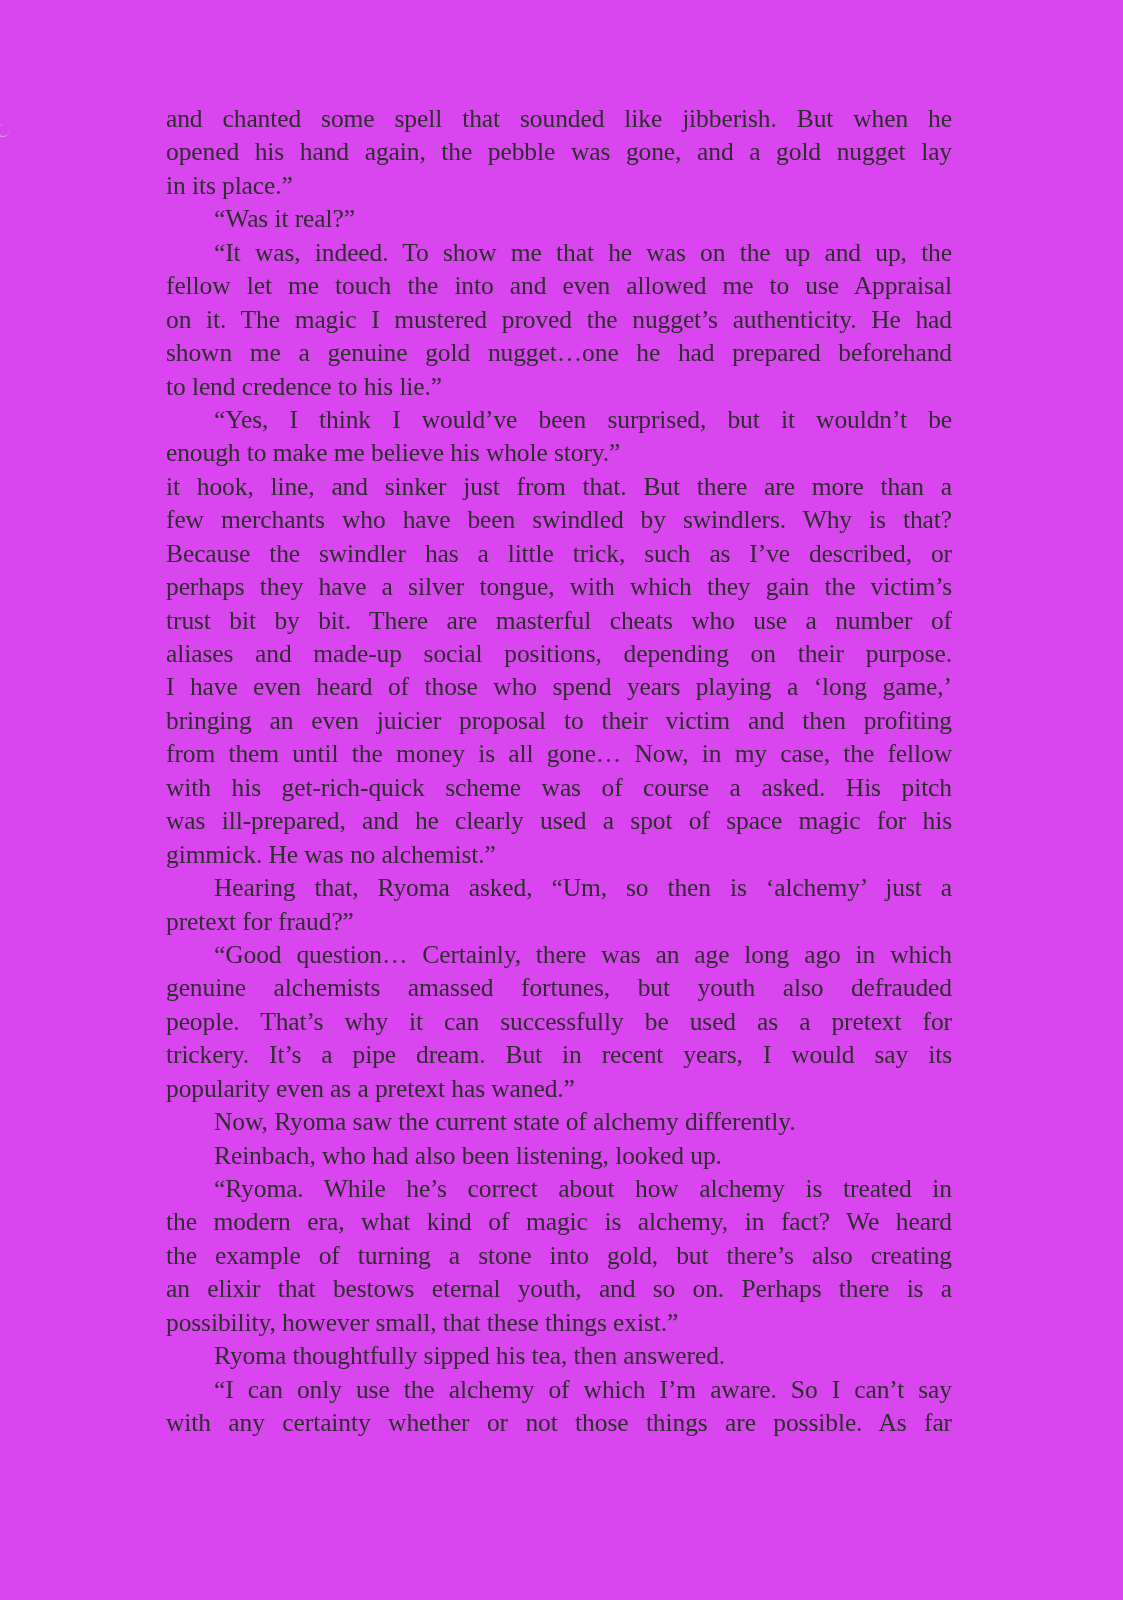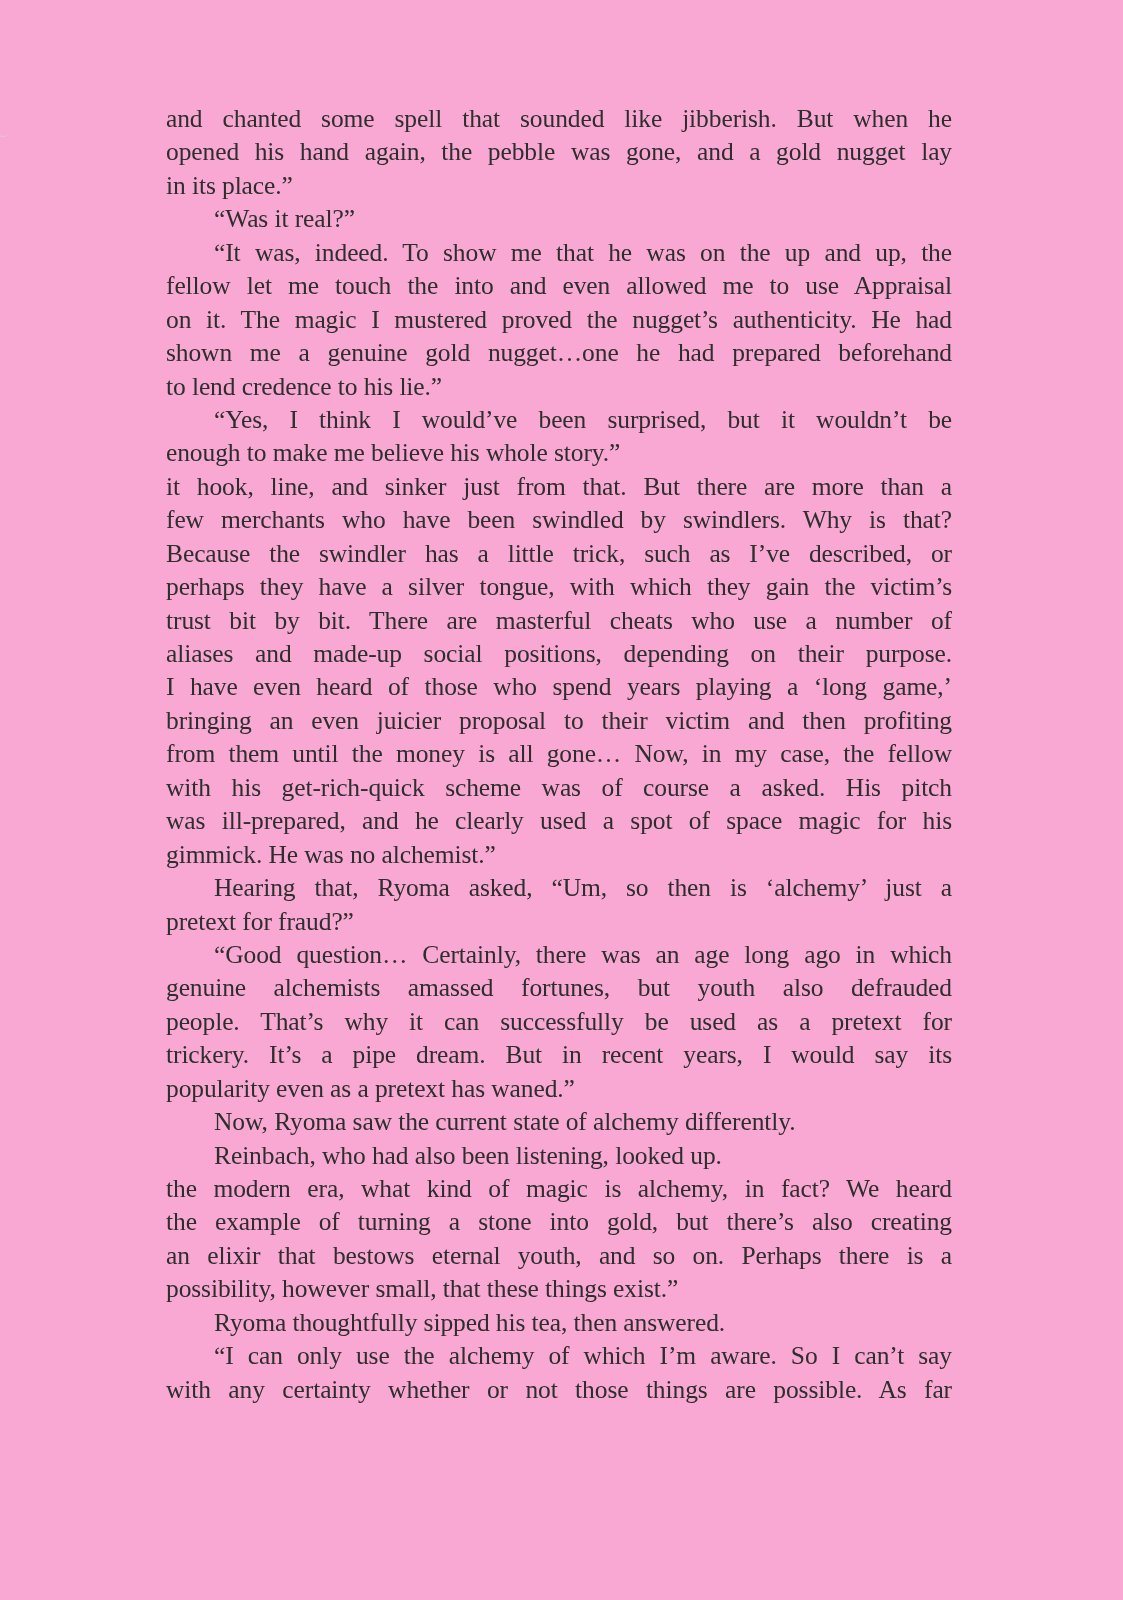--- a/index.html
+++ b/index.html
@@ -10,21 +10,21 @@
   body {
     width: 1123px;
     height: 1600px;
     position: relative;
     overflow: hidden;
     font-family: "Liberation Serif", "DejaVu Serif", serif;
   }
   .book-page {
     position: absolute;
     inset: 0;
-    background: #f9a8d4;
+    background: #d946ef;
   }
   .text-block {
     position: absolute;
     left: 166px;
     top: 102px;
     width: 786px;
     color: #2e2e2e;
     font-size: 25.5px;
     line-height: 33.45px;
     letter-spacing: -0.1px;
@@ -109,20 +109,21 @@
         <div class="line">trickery. It’s a pipe dream. But in recent years, I would say its</div>
         <div class="line para-end">popularity even as a pretext has waned.”</div>
       </div>
       <div class="para">
         <div class="line indent para-end">Now, Ryoma saw the current state of alchemy differently.</div>
       </div>
       <div class="para">
         <div class="line indent para-end">Reinbach, who had also been listening, looked up.</div>
       </div>
       <div class="para">
+        <div class="line indent">“Ryoma. While he’s correct about how alchemy is treated in</div>
         <div class="line">the modern era, what kind of magic is alchemy, in fact? We heard</div>
         <div class="line">the example of turning a stone into gold, but there’s also creating</div>
         <div class="line">an elixir that bestows eternal youth, and so on. Perhaps there is a</div>
         <div class="line para-end">possibility, however small, that these things exist.”</div>
       </div>
       <div class="para">
         <div class="line indent para-end">Ryoma thoughtfully sipped his tea, then answered.</div>
       </div>
       <div class="para">
         <div class="line indent">“I can only use the alchemy of which I’m aware. So I can’t say</div>

